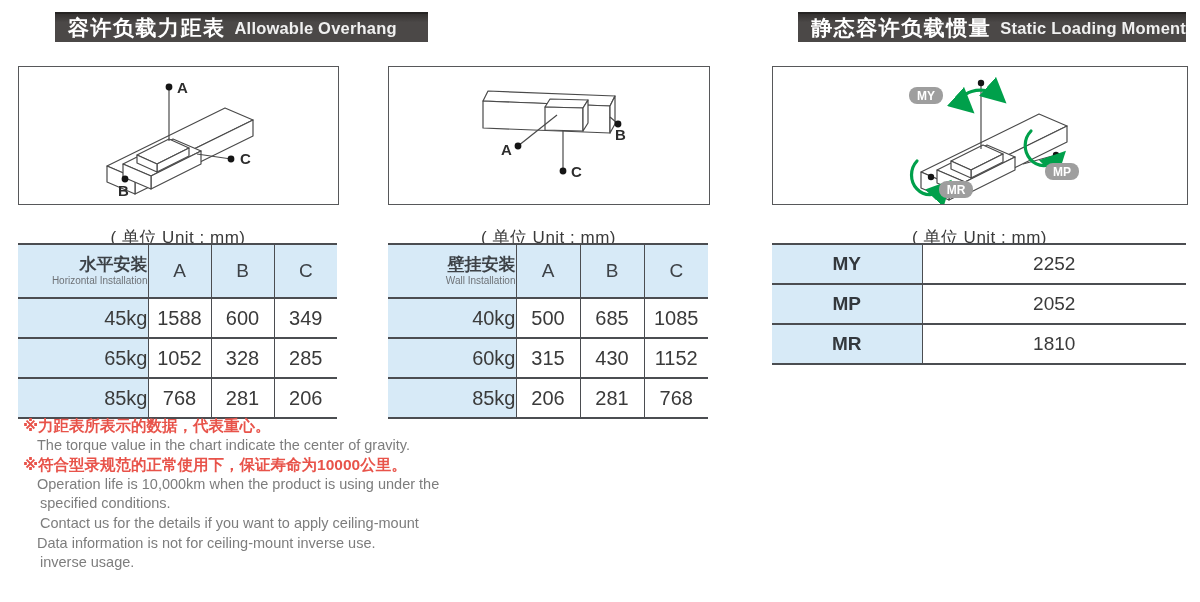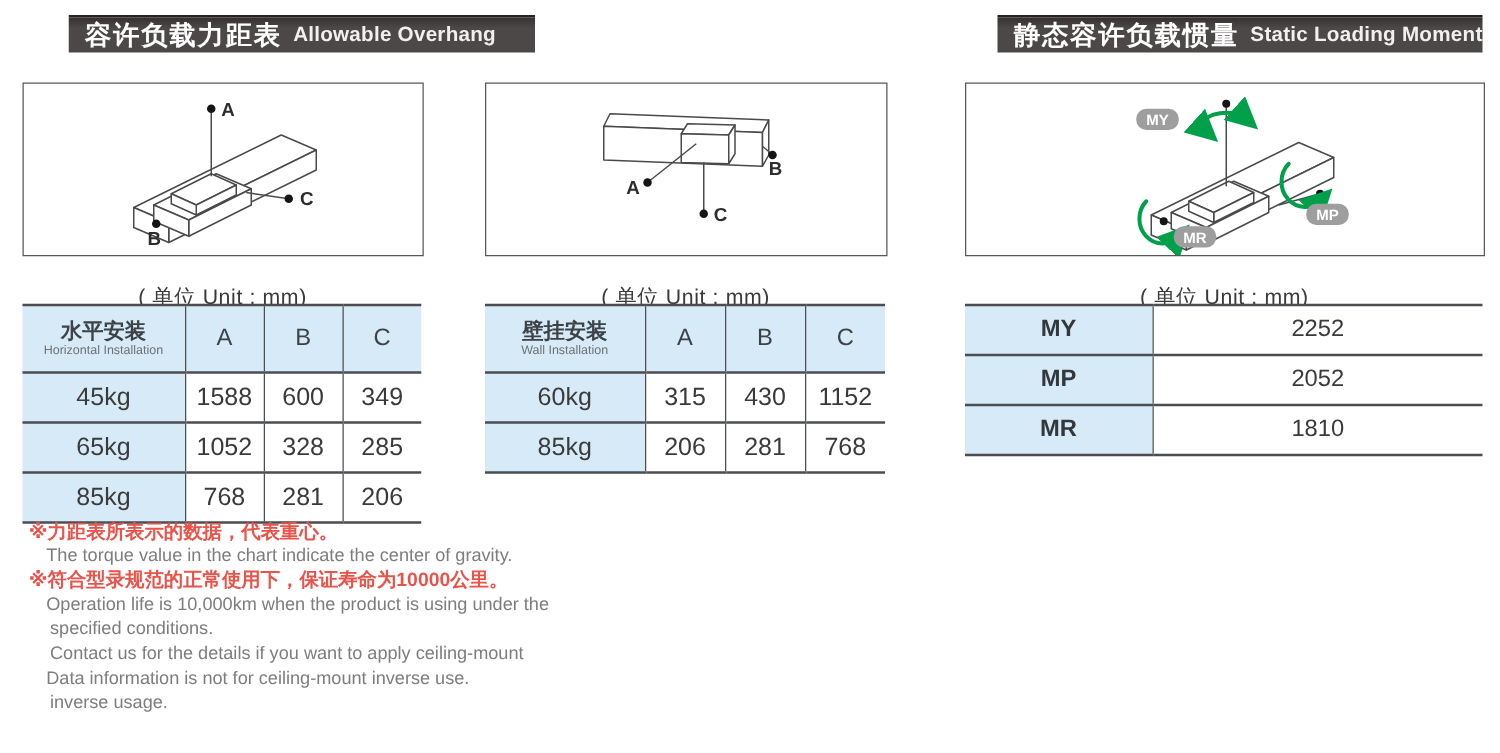--- a/index.html
+++ b/index.html
@@ -37,21 +37,21 @@
   td{border-top:2px solid #4b4d51;border-bottom:2px solid #4b4d51;
      border-left:1px solid #4b4d51;border-right:1px solid #4b4d51;
      text-align:center;vertical-align:middle;padding:0;}
   td:first-child{border-left:none;}
   td:last-child{border-right:none;}
   .t-h{left:18px;top:243px;width:319px;}
   .t-w{left:388px;top:243px;width:320px;}
   .t-m{left:772px;top:243px;width:414px;}
   .hdr-row td{height:52px;background:#d7eaf7;}
   .data-row td{height:38px;}
-  .lblcell{background:#d7eaf7;}
+  .lblcell{background:#d7eaf7;text-align:right;}
   .hz{font-size:17px;font-weight:bold;color:#3d4247;line-height:20px;}
   .he{font-size:10px;color:#6e7277;line-height:12px;}
   .colhead{font-size:19px;color:#3d4247;}
   .loadlbl{font-size:20px;color:#3b3b3b;}
   .val{font-size:20px;color:#3a3a3a;background:#fff;}
   .mlbl{font-size:19px;font-weight:bold;color:#33383d;background:#d7eaf7;}
   .mval{font-size:19px;color:#3a3a3a;background:#fff;}
   
   .notes{position:absolute;left:23px;top:416px;width:470px;}
   .note{line-height:19.6px;}
@@ -229,20 +229,26 @@
       <tr class="hdr-row">
     <td class="lblcell">
       <div class="hz">壁挂安装</div>
       <div class="he">Wall Installation</div>
     </td>
     <td class="colhead">A</td>
     <td class="colhead">B</td>
     <td class="colhead">C</td>
   </tr>
   <tr class="data-row">
+    <td class="lblcell loadlbl">40kg</td>
+    <td class="val">500</td>
+    <td class="val">685</td>
+    <td class="val">1085</td>
+  </tr>
+  <tr class="data-row">
     <td class="lblcell loadlbl">60kg</td>
     <td class="val">315</td>
     <td class="val">430</td>
     <td class="val">1152</td>
   </tr>
   <tr class="data-row">
     <td class="lblcell loadlbl">85kg</td>
     <td class="val">206</td>
     <td class="val">281</td>
     <td class="val">768</td>

